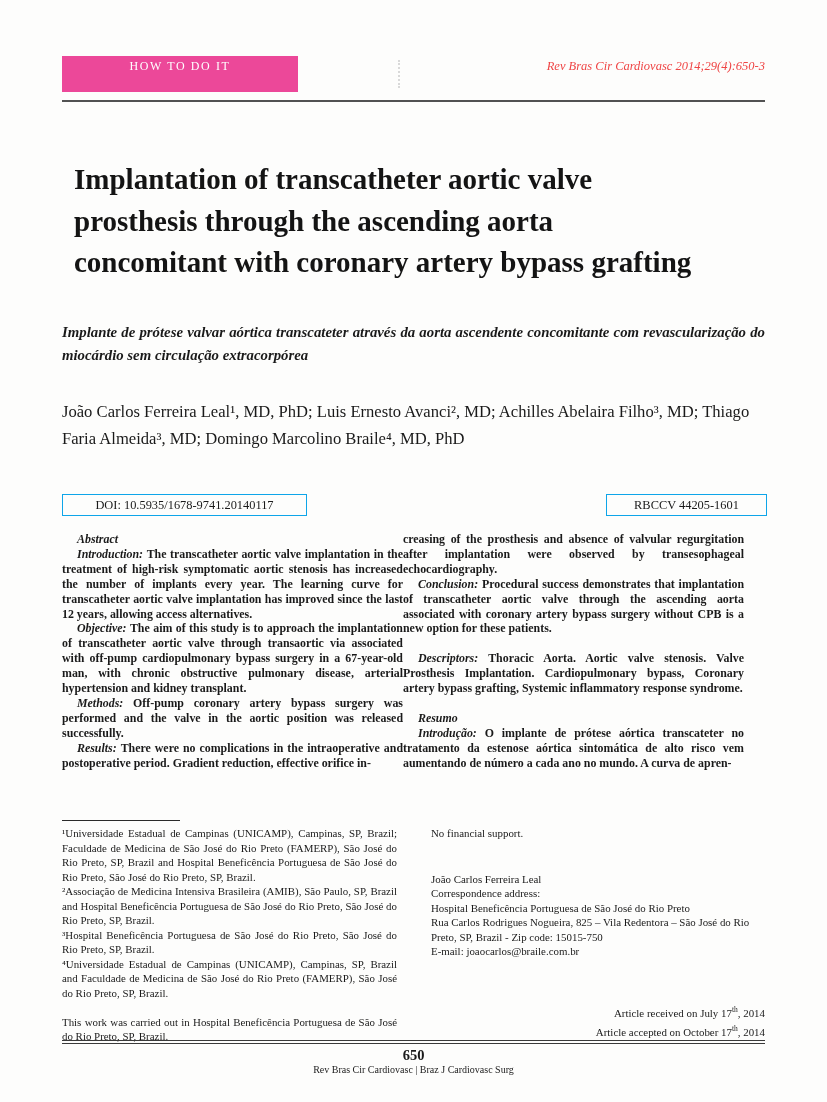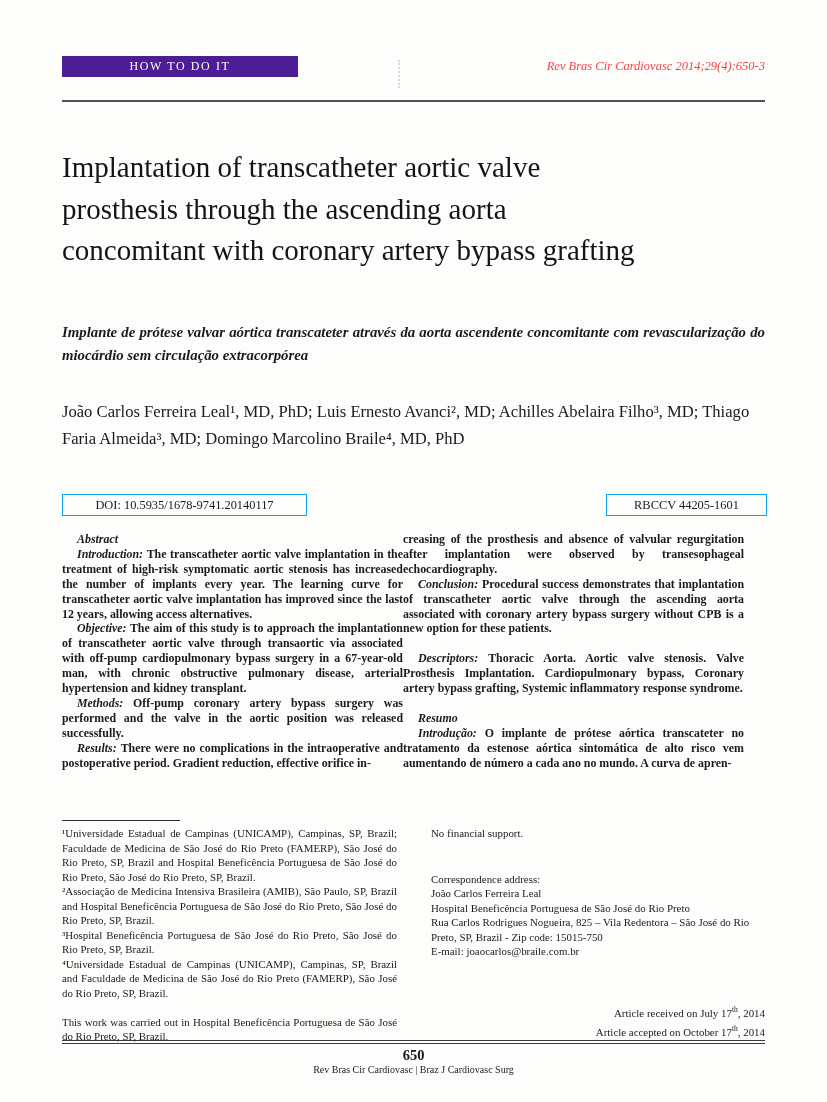--- a/index.html
+++ b/index.html
@@ -3,22 +3,22 @@
 <meta charset="utf-8">
 <style>
   html,body { margin:0; padding:0; background:#e9e9e9; }
   .page {
     position:relative; width:827px; height:1102px; margin:0 auto;
     background:#fdfdfc; color:#1a1a1a;
     font-family:"Liberation Serif", serif;
     overflow:hidden;
   }
   .header-box {
-    position:absolute; left:62px; top:56px; width:236px; height:21px;
-    background:#4c1d95; color:#ffffff; text-align:center; line-height:21px;
+    position:absolute; left:62px; top:56px; width:236px; height:36px;
+    background:#ec4899; color:#ffffff; text-align:center; line-height:21px;
     font-size:12px; letter-spacing:1.6px; font-weight:normal;
   }
   .journal-ref {
     position:absolute; top:59px; right:62px;
     font-style:italic; font-size:12.5px; color:#ef4444;
   }
   .dotted-mark {
     position:absolute; left:398px; top:60px; height:28px; width:0;
     border-left:2px dotted #d9d9d9;
   }
@@ -93,21 +93,21 @@
 
 <div class="page">
 
   <div class="header-box">
     <span>HOW TO DO IT</span>
   </div>
   <div class="journal-ref">Rev Bras Cir Cardiovasc 2014;29(4):650-3</div>
   <div class="dotted-mark"></div>
   <div class="top-rule"></div>
 
-  <h1 class="article-title" style="margin:0;">
+  <h1 class="article-title" style="margin:12px;font-weight:bold;">
     <div>Implantation of transcatheter aortic valve</div>
     <div>prosthesis through the ascending aorta</div>
     <div>concomitant with coronary artery bypass grafting</div>
   </h1>
 
   <div class="subtitle">Implante de prótese valvar aórtica transcateter através da aorta ascendente concomitante com revascularização do miocárdio sem circulação extracorpórea</div>
 
   <div class="authors">João Carlos Ferreira Leal¹, MD, PhD; Luis Ernesto Avanci², MD; Achilles Abelaira Filho³, MD; Thiago Faria Almeida³, MD; Domingo Marcolino Braile⁴, MD, PhD</div>
 
   <div class="id-box doi-box">
@@ -139,22 +139,22 @@
   <div class="footnotes">
     <div class="fn-left">
       <p>¹Universidade Estadual de Campinas (UNICAMP), Campinas, SP, Brazil; Faculdade de Medicina de São José do Rio Preto (FAMERP), São José do Rio Preto, SP, Brazil and Hospital Beneficência Portuguesa de São José do Rio Preto, São José do Rio Preto, SP, Brazil.</p>
       <p>²Associação de Medicina Intensiva Brasileira (AMIB), São Paulo, SP, Brazil and Hospital Beneficência Portuguesa de São José do Rio Preto, São José do Rio Preto, SP, Brazil.</p>
       <p>³Hospital Beneficência Portuguesa de São José do Rio Preto, São José do Rio Preto, SP, Brazil.</p>
       <p>⁴Universidade Estadual de Campinas (UNICAMP), Campinas, SP, Brazil and Faculdade de Medicina de São José do Rio Preto (FAMERP), São José do Rio Preto, SP, Brazil.</p>
       <p class="carried">This work was carried out in Hospital Beneficência Portuguesa de São José do Rio Preto, SP, Brazil.</p>
     </div>
     <div class="fn-right">
       <p class="support">No financial support.</p>
+      <p>João Carlos Ferreira Leal</p>
       <p>Correspondence address:</p>
-      <p>João Carlos Ferreira Leal</p>
       <p>Hospital Beneficência Portuguesa de São José do Rio Preto</p>
       <p>Rua Carlos Rodrigues Nogueira, 825 – Vila Redentora – São José do Rio Preto, SP, Brazil - Zip code: 15015-750</p>
       <p>E-mail: joaocarlos@braile.com.br</p>
     </div>
   </div>
 
   <div class="dates">
     <div><span>Article received on July 17</span><sup>th</sup><span>, 2014</span></div>
     <div><span>Article accepted on October 17</span><sup>th</sup><span>, 2014</span></div>
   </div>

